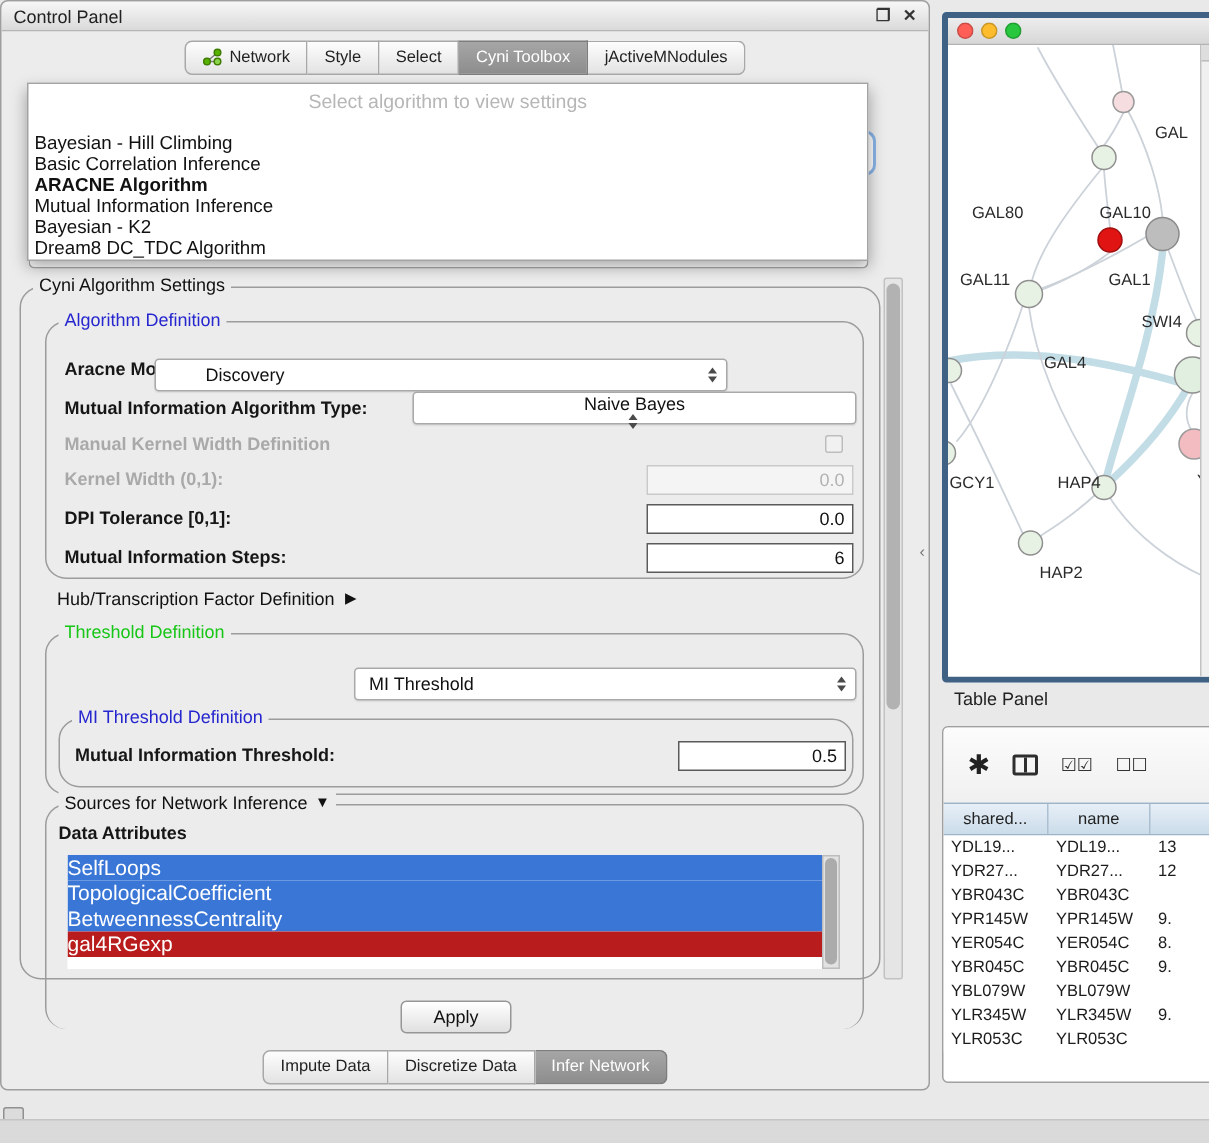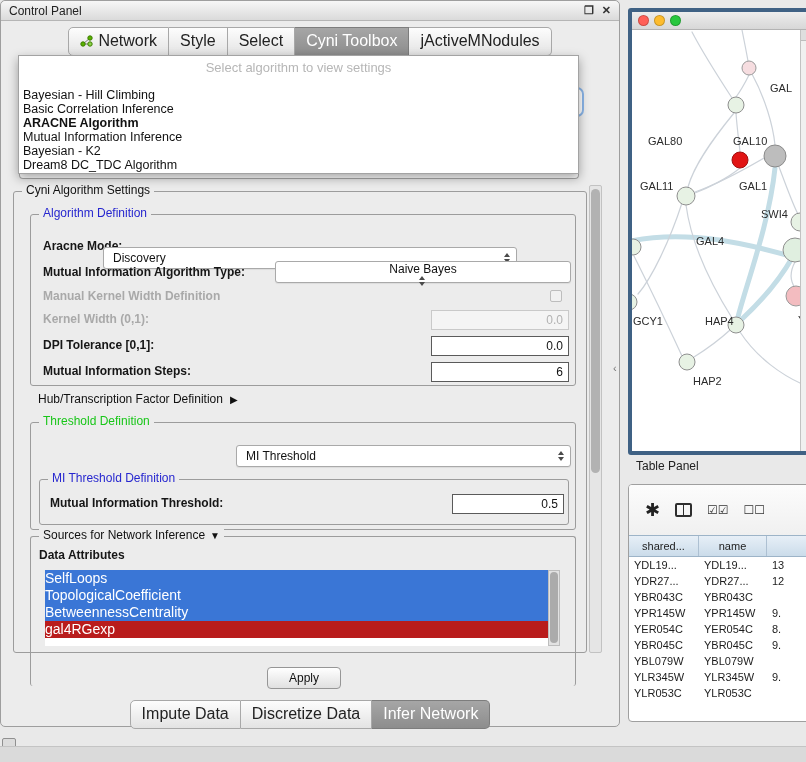--- a/index.html
+++ b/index.html
@@ -7,32 +7,32 @@
   body { font-family:"Liberation Sans", sans-serif; background:#e9e9e9; position:relative; font-size:12px; color:#1a1a1a; }
 
   
   .cp { position:absolute; left:0; top:8; width:620px; height:727px; background:#ececec; border:1px solid #9e9e9e; border-radius:5px; }
   .cp-titlebar { position:absolute; left:0; top:0; width:100%; height:20px; background:linear-gradient(#f7f7f7,#dadada); border-bottom:1px solid #b5b5b5; border-radius:5px 5px 0 0; display:flex; align-items:center; padding:0 8px; }
   .cp-title { font-size:12px; color:#222; }
   .cp-win-icons { margin-left:auto; display:flex; gap:8px; font-size:11px; color:#333; font-weight:bold; }
   .cp-win-icons span { cursor:default; }
 
   .cp-tabs { position:absolute; top:26px; left:0; width:100%; display:flex; justify-content:center; }
-  .tab { font-size:16px; padding:4px 11px 5px; background:linear-gradient(#fdfdfd,#e3e3e3); border:1px solid #a8a8a8; border-left:none; color:#222; display:flex; align-items:center; gap:5px; white-space:nowrap; }
+  .tab { font-size:11px; padding:4px 11px 5px; background:linear-gradient(#fdfdfd,#e3e3e3); border:1px solid #a8a8a8; border-left:none; color:#222; display:flex; align-items:center; gap:5px; white-space:nowrap; }
   .tab:first-child { border-left:1px solid #a8a8a8; border-radius:5px 0 0 5px; }
   .tab:last-child { border-radius:0 5px 5px 0; }
   .tab.selected { background:linear-gradient(#a6a6a6,#8d8d8d); color:#fff; border-color:#7d7d7d; }
 
   
   .combo-sliver { position:absolute; left:18px; top:162px; width:560px; height:16px; background:#fff; border:1px solid #a8a8a8; border-top:none; border-radius:0 0 4px 4px; overflow:hidden; z-index:1; }
   .combo-sliver span { display:block; margin:-8px 0 0 6px; font-size:12px; color:#444; }
   .focus-frag { position:absolute; left:556px; top:86px; width:27px; height:30px; background:#fff; border:2px solid #8ab5e8; border-radius:7px; z-index:2; }
 
   
-  .groupbox { position:absolute; border:1px solid #9c9c9c; border-radius:3px; }
+  .groupbox { position:absolute; border:1px solid #9c9c9c; border-radius:14px; }
   .legend { position:absolute; top:-9px; left:8px; background:#ececec; padding:0 4px; font-size:12px; color:#111; white-space:nowrap; display:flex; align-items:center; gap:5px; }
   .legend.blue { color:#2626cf; }
   .legend.green { color:#18c618; }
 
   .flabel { font-weight:bold; font-size:12px; color:#161616; display:flex; align-items:center; }
   .flabel.disabled { color:#a9a9a9; }
 
   .combo { position:absolute; display:flex; align-items:center; background:#fff; border:1px solid #a9a9a9; border-radius:3px; height:22px; box-shadow:0 1px 1px rgba(0,0,0,0.07); cursor:default; }
   .combo .val { flex:1; padding:0 9px; font-size:12px; color:#111; }
   .combo .arrows { width:15px; display:flex; flex-direction:column; align-items:center; justify-content:center; gap:2px; padding-right:3px; }
@@ -142,21 +142,21 @@
       <span class="legend">
           <span>Cyni Algorithm Settings</span>
         </span>
 
       <div class="groupbox" style="left:16px; top:22px; width:546px; height:172px;">
         <span class="legend blue">
             <span>Algorithm Definition</span>
           </span>
 
         <div class="flabel" style="position:absolute; left:12px; top:20px; height:22px;">Aracne Mode:</div>
-        <div class="combo" style="left:72px; top:32px; width:414px;">
+        <div class="combo" style="left:72px; top:24px; width:382px;padding-left:24px;">
           <span class="val">Discovery</span>
           <span class="arrows">
               <span class="tri-up"></span>
               <span class="tri-dn"></span>
             </span>
         </div>
 
         <div class="flabel" style="position:absolute; left:12px; top:46px; height:22px;">Mutual Information Algorithm Type:</div>
         <div class="combo" style="left:244px; top:46px; width:296px;flex-direction:column;">
           <span class="val">Naive Bayes</span>

